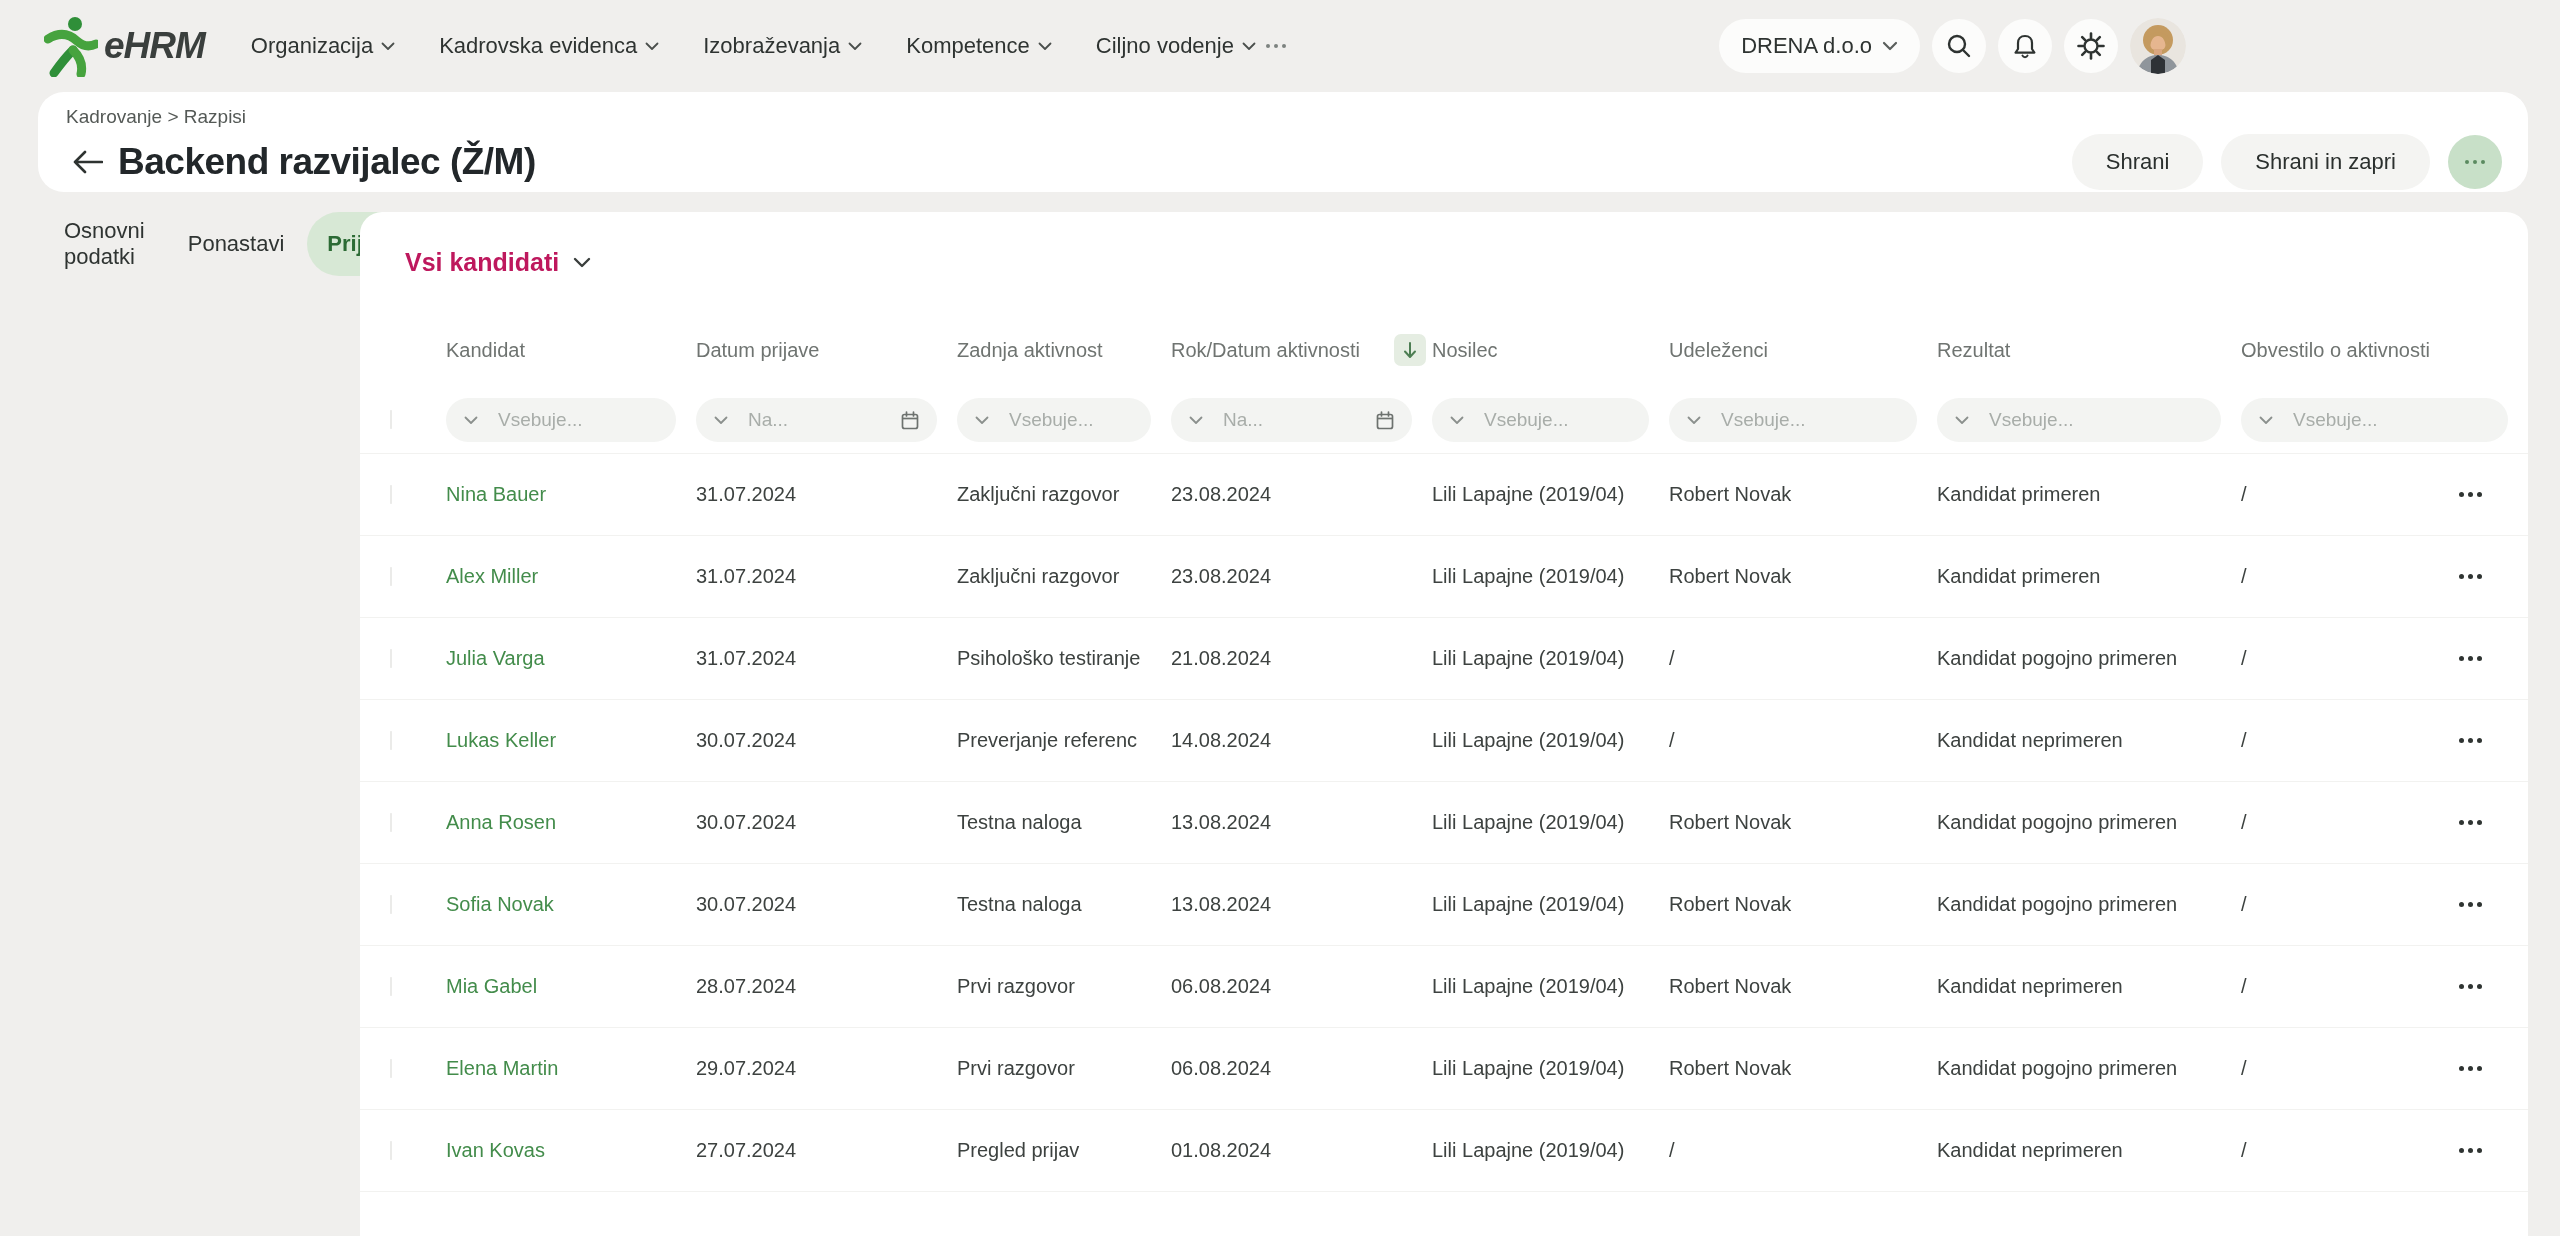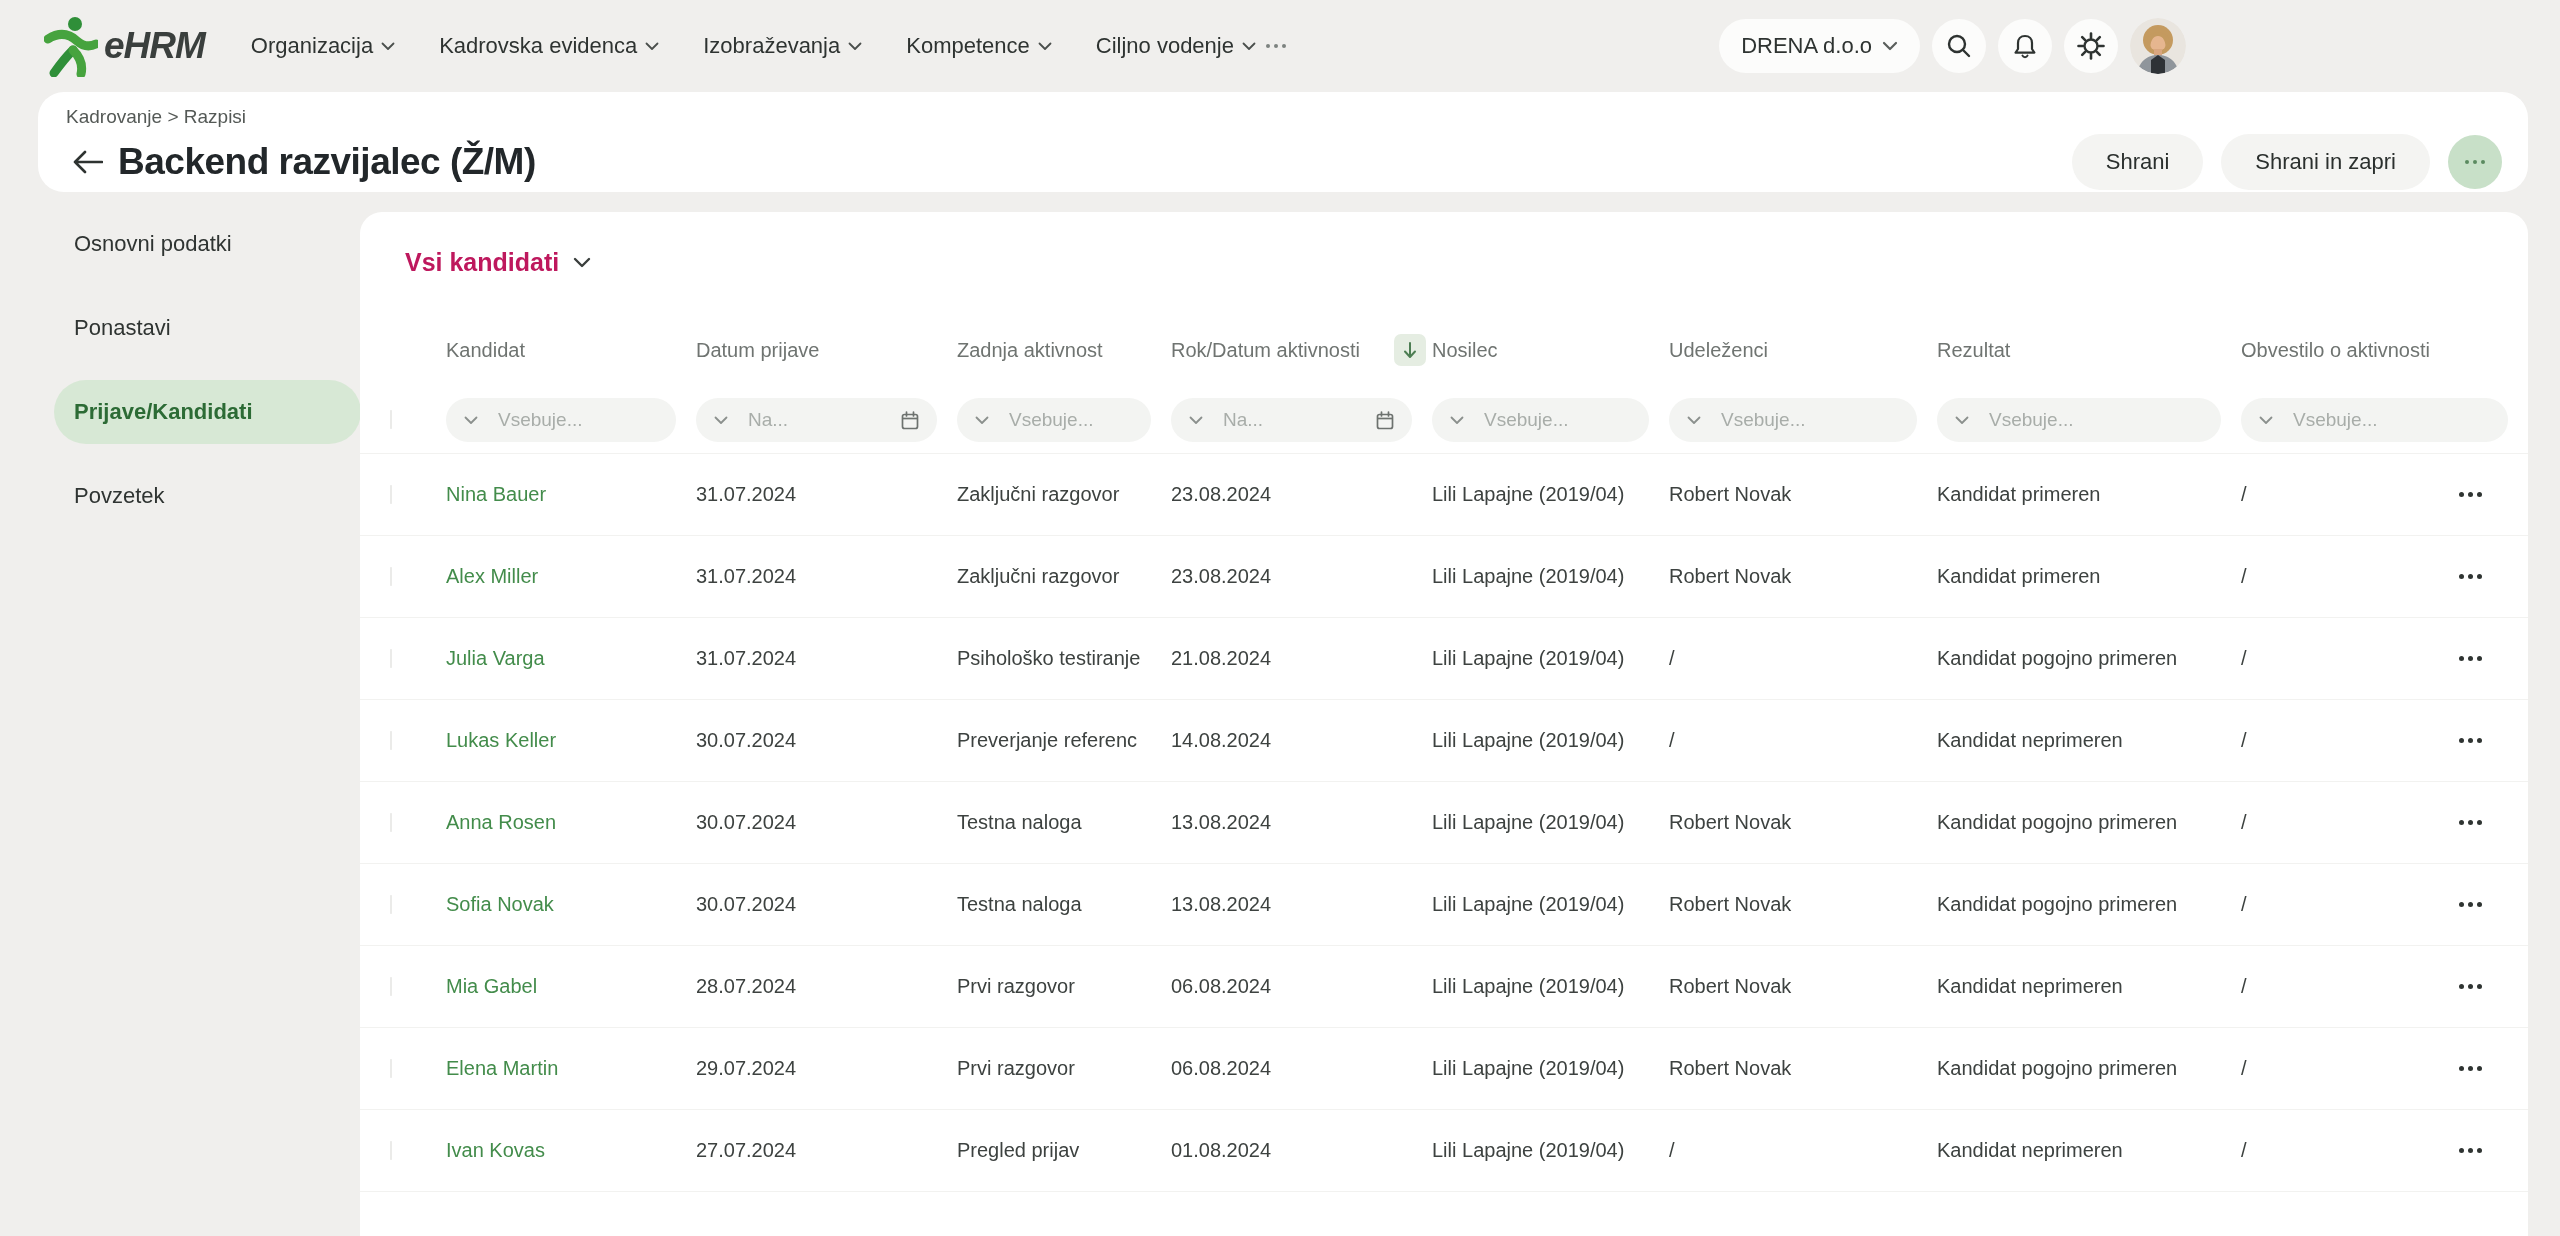--- a/index.html
+++ b/index.html
@@ -31,21 +31,21 @@
   .breadcrumb { font-size:19px; color:#545956; cursor:pointer; }
   .title-row { display:flex; align-items:center; margin-top:6px; }
   .back-btn { width:44px; height:44px; display:flex; align-items:center; justify-content:center; cursor:pointer; margin-right:8px; }
   .page-title { font-size:37px; font-weight:bold; color:#22272a; letter-spacing:-0.5px; }
   .header-actions { margin-left:auto; display:flex; align-items:center; gap:18px; }
   .btn-pill { height:56px; border-radius:28px; background:#f4f4f2; display:flex; align-items:center; padding:0 34px; font-size:22px; color:#2b302e; cursor:pointer; white-space:nowrap; }
   .btn-more-green { width:54px; height:54px; border-radius:50%; background:#c8e0c8; display:flex; align-items:center; justify-content:center; gap:4px; cursor:pointer; }
   .btn-more-green .dot { background:#5b8a60; }
 
   
-  .sidebar { position:absolute; left:54px; top:212px; width:307px; display:flex; flex-direction:column; gap:20px; }
+  .sidebar { position:absolute; left:44px; top:212px; width:307px; display:flex; flex-direction:row; gap:3px; }
   .side-item { height:64px; border-radius:32px; display:flex; align-items:center; padding:0 20px; font-size:22px; color:#2f3432; cursor:pointer; }
   .side-item.active { background:#d7e8d5; color:#2c6b35; font-weight:bold; }
 
   
   .panel { position:absolute; left:360px; top:212px; width:2168px; height:1024px; background:#ffffff; border-radius:22px 22px 0 0; overflow:hidden; }
   .toolbar { display:flex; align-items:center; padding:36px 28px 0 45px; }
   .view-select { display:flex; align-items:center; gap:14px; font-size:25px; font-weight:bold; color:#be185d; cursor:pointer; }
   .toolbar-right { margin-left:auto; display:flex; align-items:center; gap:14px; }
   .btn-add { width:46px; height:46px; border-radius:50%; background:#cfe3cd; display:flex; align-items:center; justify-content:center; cursor:pointer; }
   .btn-small { height:50px; border-radius:25px; background:#f4f5f3; display:flex; align-items:center; padding:0 26px; font-size:21px; color:#2f3432; cursor:pointer; white-space:nowrap; }

